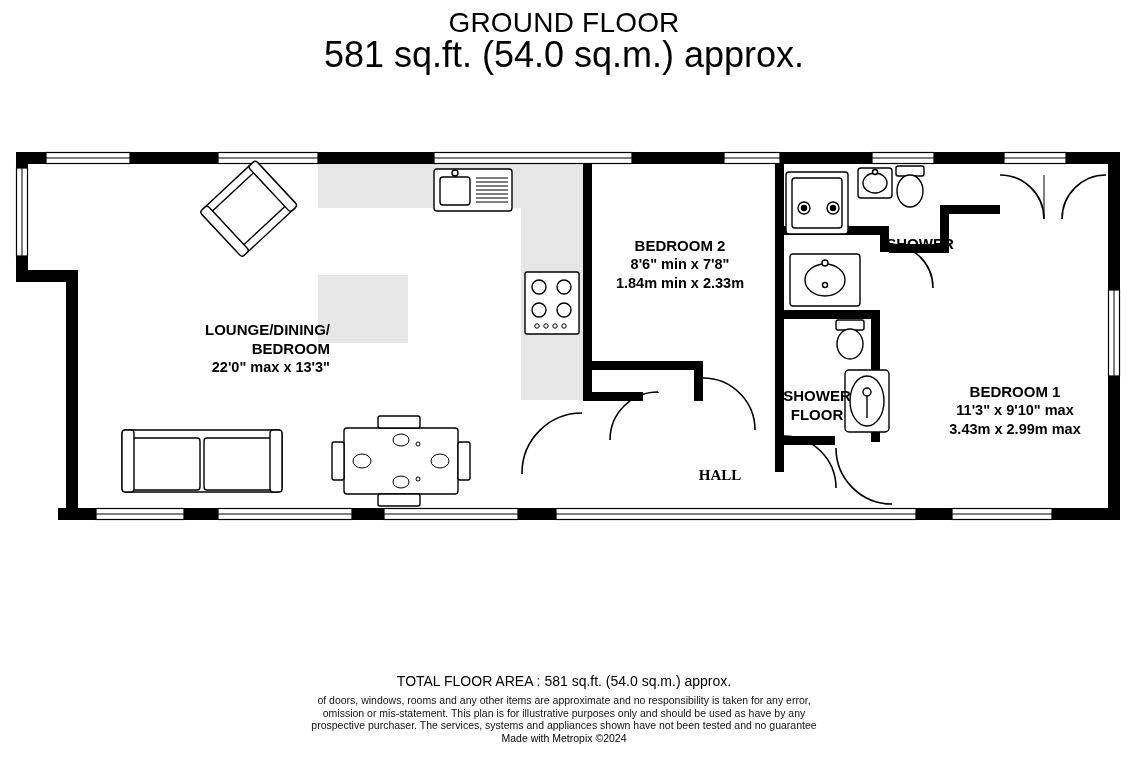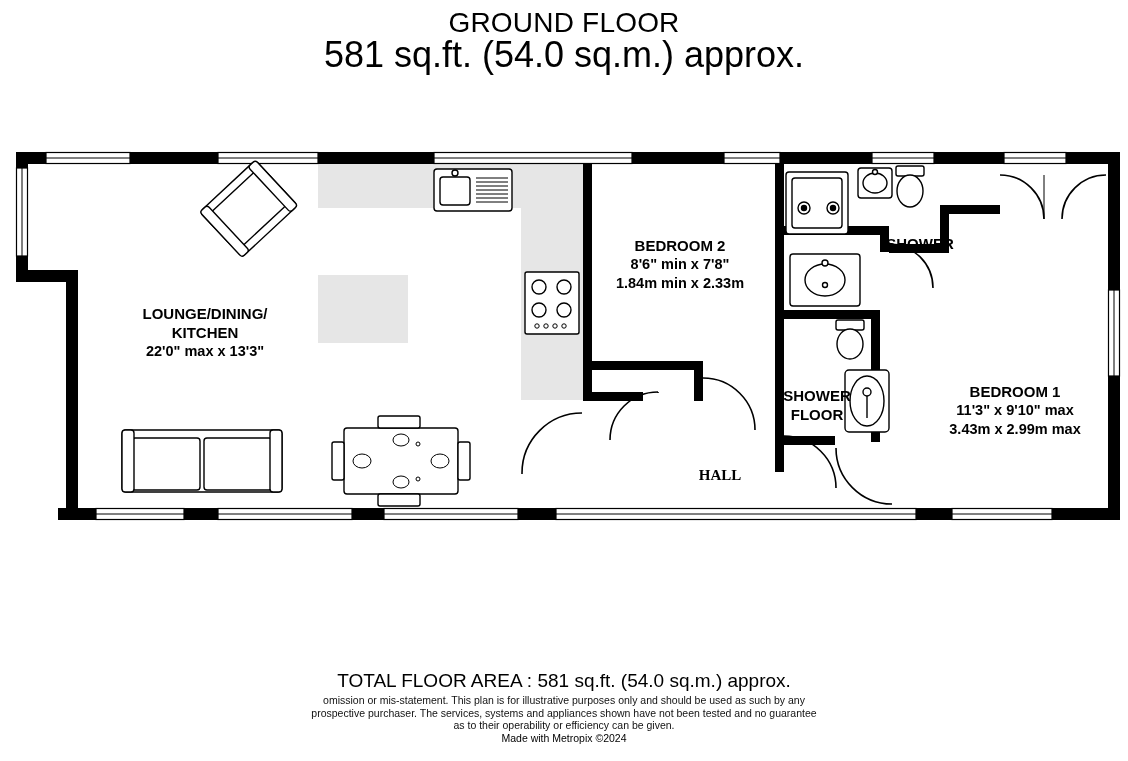--- a/index.html
+++ b/index.html
@@ -48,35 +48,35 @@
     font-size: 15px;
     line-height: 19px;
     white-space: nowrap;
   }
   .room-label .sub {
     font-size: 14.5px;
     font-weight: bold;
     line-height: 19px;
   }
 
-  #lbl-lounge { left: 80px; top: 304px; width: 250px; }
+  #lbl-lounge { left: 80px; top: 320px; width: 250px; text-align: right; }
   #lbl-bed2   { left: 560px; top: 236px; width: 240px; }
   #lbl-ensuite{ left: 855px; top: 234px; width: 130px; }
   #lbl-shower { left: 762px; top: 386px; width: 110px; }
   #lbl-bed1   { left: 900px; top: 382px; width: 230px; }
   #lbl-hall   { left: 660px; top: 466px; width: 120px; font-family: Liberation Serif, serif; }
 
   
   #footer {
     position: absolute;
     left: 0; top: 672px; width: 1128px;
     text-align: center;
   }
   #footer .total {
-    font-size: 19px;
+    font-size: 14px;
     line-height: 18px;
     margin-bottom: 4px;
   }
   #footer .disclaimer {
     font-size: 10.5px;
     line-height: 12.6px;
     color: #111;
   }
   #footer .madewith {
     font-size: 10.5px;
@@ -306,21 +306,21 @@
 
   <g stroke="#000000" stroke-width="1.4">
     <line x1="72" y1="222" x2="72" y2="282"></line>
   </g>
 
 </svg>
 </div>
 
 <div class="room-label" id="lbl-lounge">
   <div>LOUNGE/DINING/</div>
-  <div>KITCHEN</div>
+  <div>BEDROOM</div>
   <div class="sub">22'0" max x 13'3"</div>
 </div>
 
 <div class="room-label" id="lbl-bed2">
   <div>BEDROOM 2</div>
   <div class="sub">8'6" min x 7'8"</div>
   <div class="sub">1.84m min x 2.33m</div>
 </div>
 
 <div class="room-label" id="lbl-ensuite">
@@ -337,17 +337,17 @@
   <div class="sub">11'3"  x 9'10" max</div>
   <div class="sub">3.43m  x 2.99m max</div>
 </div>
 
 <div class="room-label" id="lbl-hall">
   <div>HALL</div>
 </div>
 
 <div id="footer">
   <div class="total">TOTAL FLOOR AREA : 581 sq.ft. (54.0 sq.m.) approx.</div>
-  <div class="disclaimer">omission or mis-statement. This plan is for illustrative purposes only and should be used as such by any</div>
+  <div class="disclaimer">of doors, windows, rooms and any other items are approximate and no responsibility is taken for any error,</div>
+  <div class="disclaimer">omission or mis-statement. This plan is for illustrative purposes only and should be used as have by any</div>
   <div class="disclaimer">prospective purchaser. The services, systems and appliances shown have not been tested and no guarantee</div>
-  <div class="disclaimer">as to their operability or efficiency can be given.</div>
   <div class="madewith">Made with Metropix ©2024</div>
 </div>
 
 </body></html>

